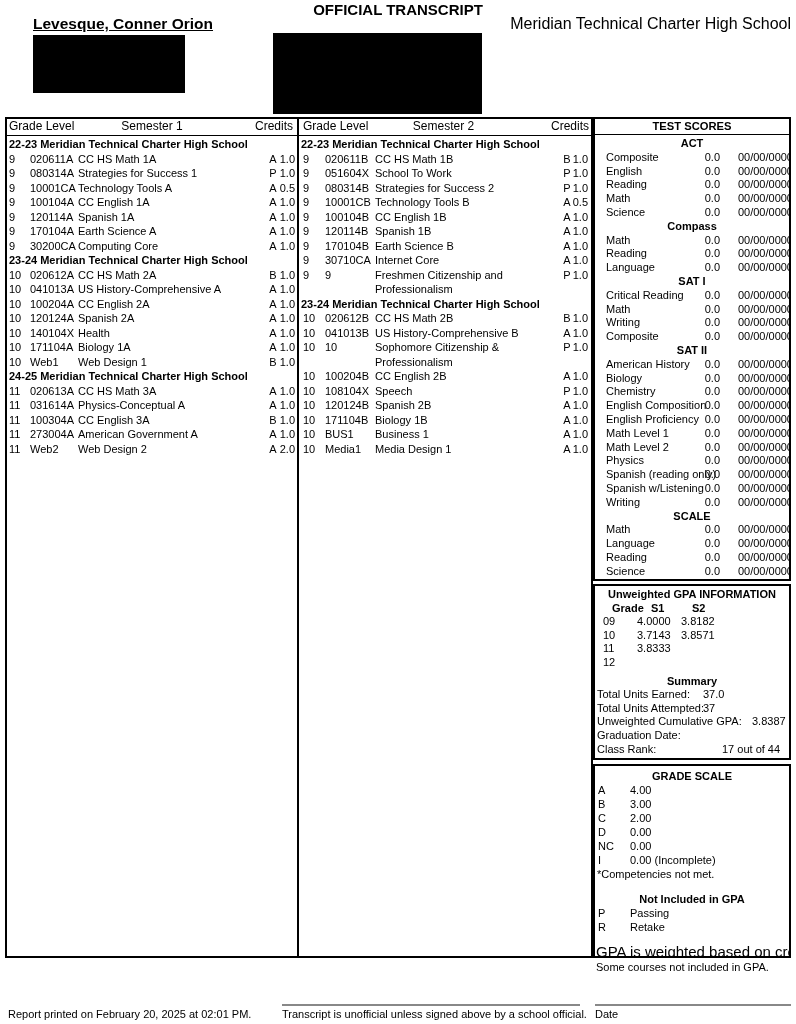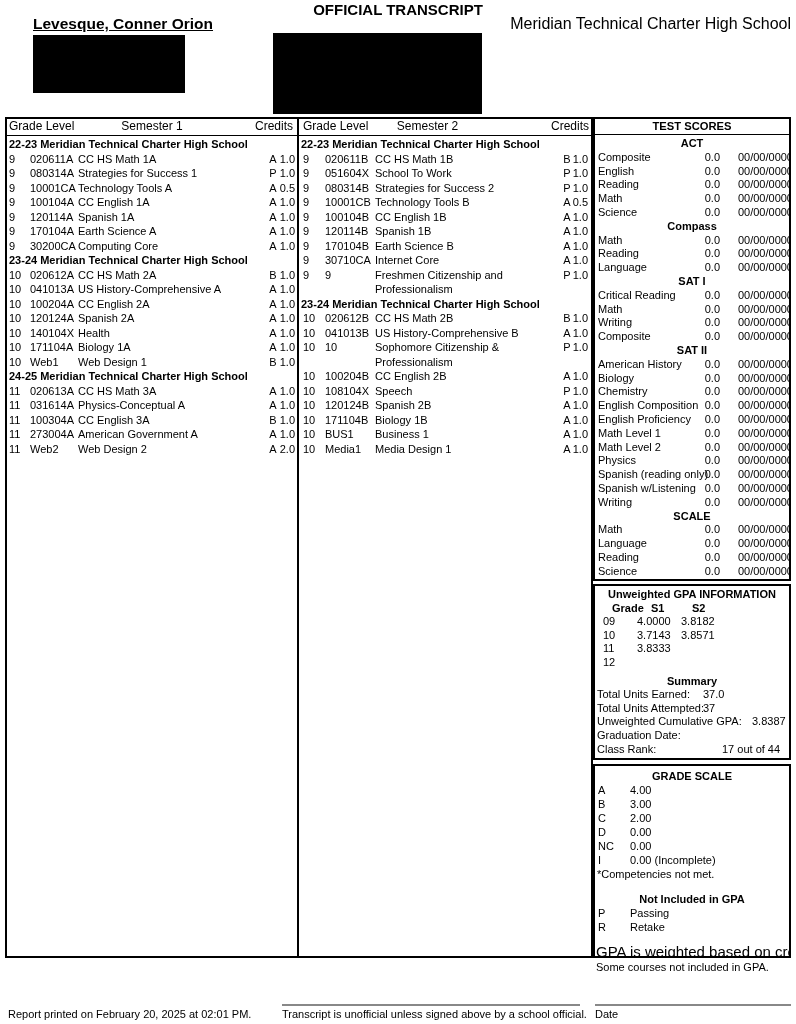--- a/index.html
+++ b/index.html
@@ -15,41 +15,41 @@
   #redact1{left:33px;top:35px;width:152px;height:58px;background:#000;}
   #redact2{left:273px;top:33px;width:209px;height:81px;background:#000;}
   #school-block{right:5px;top:17px;text-align:center;font-size:16px;line-height:14px;}
   #school-block .sn{margin-bottom:2px;}
   
   #main-box{left:5px;top:117px;width:588px;height:841px;border:2.5px solid #000;box-sizing:border-box;}
   #main-box .hline{position:absolute;top:15.5px;left:0;right:0;height:1.5px;background:#000;}
   #main-box .vdiv{position:absolute;left:290px;top:0;bottom:0;width:1.5px;background:#000;}
   .hcell{position:absolute;top:0;height:15px;line-height:15px;font-weight:normal;font-size:12px;white-space:nowrap;}
   #h-gl1{left:2px;} #h-s1{left:0;width:290px;text-align:center;} #h-cr1{left:232px;width:54px;text-align:right;}
-  #h-gl2{left:296px;} #h-s2{left:275px;width:291px;text-align:center;} #h-cr2{left:528px;width:54px;text-align:right;}
+  #h-gl2{left:296px;} #h-s2{left:291px;width:291px;text-align:center;} #h-cr2{left:528px;width:54px;text-align:right;}
   .ccol{position:absolute;top:18px;}
   #col1{left:0;width:290px;}
   #col2{left:292px;width:291px;}
   .sec-h{min-height:14.5px;line-height:14.5px;font-weight:bold;padding-left:2px;white-space:nowrap;}
   .crow{position:relative;min-height:14.5px;line-height:14.5px;}
   .crow span{position:absolute;top:0;white-space:nowrap;}
   #col1 .crow{padding-left:71px;} #col2 .crow{padding-left:76px;}
   .crow .ct{position:static;display:block;white-space:normal;}
   #col1 .ct{width:182px;} #col2 .ct{width:180px;}
   #col1 .cg{left:2px;} #col1 .cn{left:23px;} #col1 .cm{left:259px;width:14px;text-align:center;}
   #col2 .cg{left:4px;} #col2 .cn{left:26px;} #col2 .cm{left:261px;width:14px;text-align:center;}
   .crow .cc{right:2px;text-align:right;}
   
   #tests-box{left:593px;top:117px;width:198px;height:464px;border:2.5px solid #000;box-sizing:border-box;overflow:hidden;}
   .boxhdr{height:15px;line-height:15px;border-bottom:1.5px solid #000;text-align:center;font-weight:bold;font-size:11.2px;}
   #test-rows{position:absolute;top:18px;left:0;right:0;}
   .tsec{height:13.8px;line-height:13.8px;text-align:center;font-weight:bold;}
   .trow{position:relative;height:13.8px;line-height:13.8px;}
   .trow span{position:absolute;top:0;}
-  .tl{left:3px;white-space:nowrap;}
+  .tl{left:11px;white-space:nowrap;}
   .tv{left:0;width:125px;text-align:right;}
   .td2{right:-4px;white-space:nowrap;}
   
   #gpa-box{left:593px;top:584px;width:198px;height:176px;border:2.5px solid #000;box-sizing:border-box;overflow:hidden;}
   .gtitle{height:14px;line-height:14px;text-align:center;font-weight:bold;margin-top:1px;}
   .ghdr{position:relative;height:14px;line-height:14px;font-weight:bold;margin-left:15px;}
   .ghdr span{position:absolute;top:0;}
   .ghdr .gc{left:2px;} .ghdr .g1{left:41px;} .ghdr .g2{left:82px;}
   .grow{position:relative;height:13.5px;line-height:13.5px;}
   .grow span{position:absolute;top:0;}

